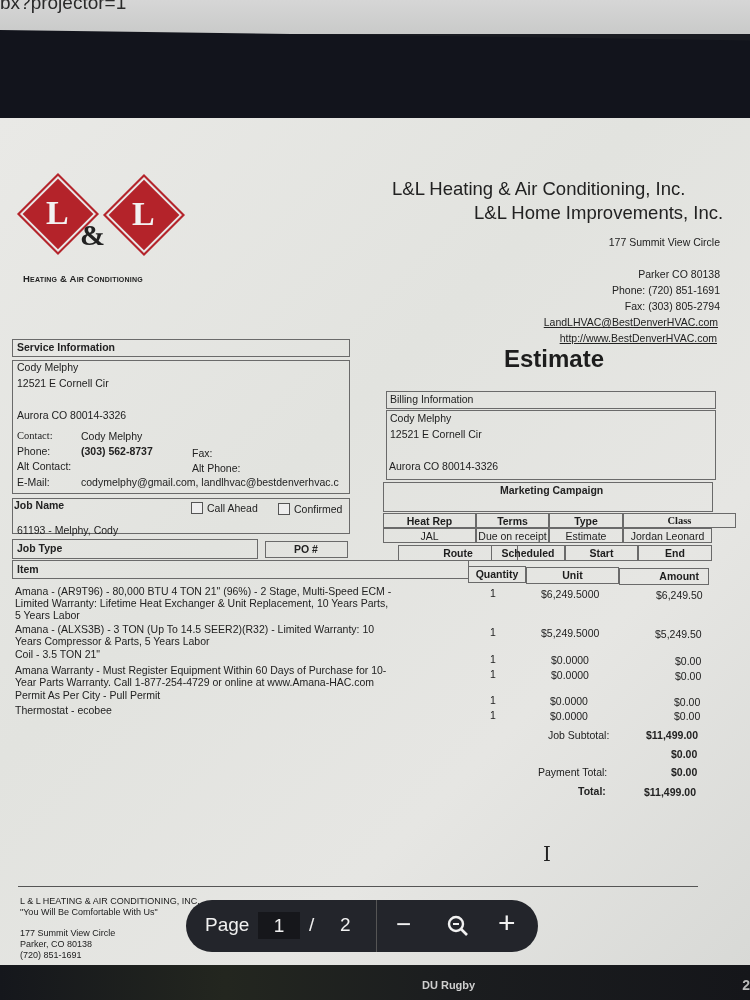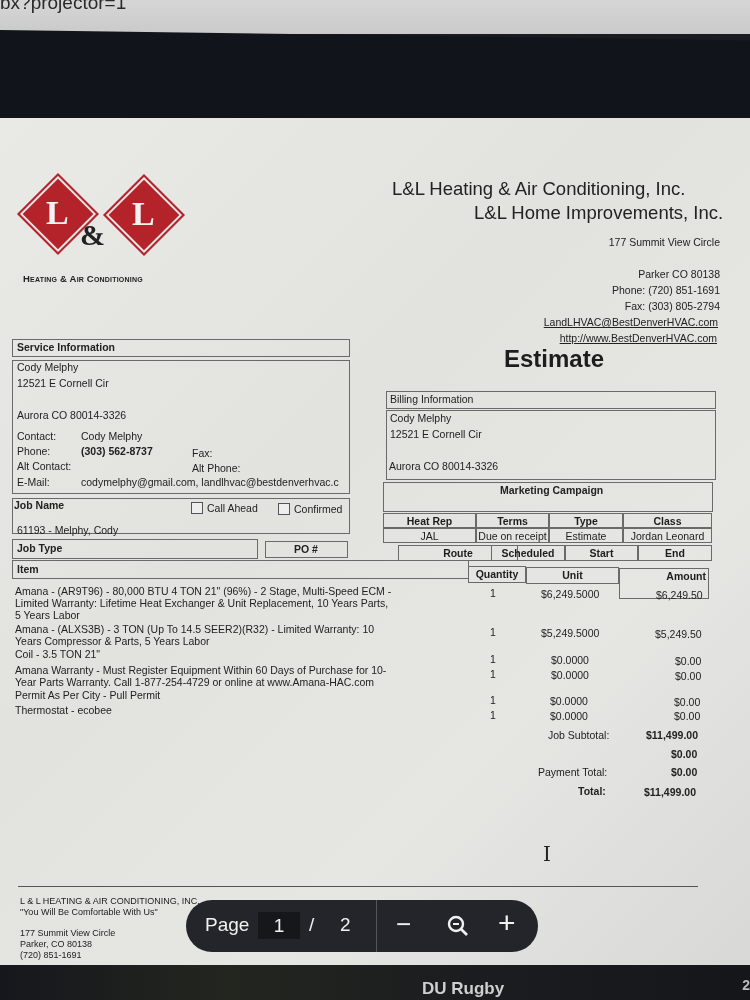--- a/index.html
+++ b/index.html
@@ -1,21 +1,21 @@
 <!DOCTYPE html>
 <html><head>
 <meta charset="utf-8">
 <style>
   html,body{margin:0;padding:0;}
   body{width:750px;height:1000px;position:relative;overflow:hidden;background:#1a1c22;font-family:"Liberation Sans",sans-serif;color:#1d1d1d;}
   .urlbar{position:absolute;left:0;top:0;width:750px;height:34px;background:linear-gradient(#d6d6d6,#c9cac9);}
   .urlbar span{position:absolute;left:0;top:-8px;font-size:19px;color:#2a2a2a;}
   .dark-band{position:absolute;left:0;top:30px;width:760px;height:92px;background:#12141c;transform:rotate(0.8deg);transform-origin:left top;}
   .bottom-bg{position:absolute;left:0;top:965px;width:750px;height:35px;background:linear-gradient(90deg,#15171c,#23261f 30%,#1b1d1f 60%,#15161a);}
-  .bottom-bg .tab{position:absolute;left:422px;top:14px;color:#cfcfcf;font-weight:bold;font-size:17px;}
+  .bottom-bg .tab{position:absolute;left:422px;top:14px;color:#cfcfcf;font-weight:bold;font-size:11px;}
   .bottom-bg .num{position:absolute;right:0;top:12px;color:#bbb;font-size:14px;font-weight:bold;}
   .page{position:absolute;left:0;top:118px;width:750px;height:852px;background:linear-gradient(135deg,#e9e9e6 0%,#e2e3df 40%,#e6e6e3 70%,#d8d9d6 100%);}
   .abs{position:absolute;}
   .logo{position:absolute;left:22px;top:180px;width:150px;height:90px;}
   .diamond{position:absolute;width:50px;height:50px;background:#b4232a;border:2px solid #e8e8e8;outline:2px solid #b4232a;transform:rotate(45deg);}
   .dl{position:absolute;color:#f2f2f2;font-family:"Liberation Serif",serif;font-size:34px;font-weight:bold;}
   .amp{position:absolute;font-family:"Liberation Serif",serif;font-size:30px;font-weight:bold;color:#222;}
   .tagline{position:absolute;left:23px;top:273px;font-size:9.5px;font-weight:bold;letter-spacing:0.2px;color:#222;font-variant:small-caps;}
   .co1{position:absolute;left:392px;top:178px;font-size:18.5px;color:#222;}
   .co2{position:absolute;left:474px;top:202px;font-size:18.5px;color:#222;}
@@ -65,21 +65,21 @@
 
 <div class="estimate">Estimate</div>
 
 <div class="box" style="left:12px;top:339px;width:338px;height:18px;">
   <span class="t b" style="left:4px;top:1px;">Service Information</span>
 </div>
 <div class="box" style="left:12px;top:360px;width:338px;height:134px;"></div>
 <div class="t" style="left:17px;top:361px;">Cody Melphy</div>
 <div class="t" style="left:17px;top:377px;">12521 E Cornell Cir</div>
 <div class="t" style="left:17px;top:409px;">Aurora CO 80014-3326</div>
-<div class="t" style="left:17px;top:430px;">Contact:</div>
+<div class="t" style="left:17px;top:430px;font-family:Liberation Serif, serif;">Contact:</div>
 <div class="t" style="left:81px;top:430px;">Cody Melphy</div>
 <div class="t" style="left:17px;top:445px;">Phone:</div>
 <div class="t" style="left:81px;top:445px;font-weight:bold;">(303) 562-8737</div>
 <div class="t" style="left:192px;top:447px;">Fax:</div>
 <div class="t" style="left:17px;top:460px;">Alt Contact:</div>
 <div class="t" style="left:192px;top:462px;">Alt Phone:</div>
 <div class="t" style="left:17px;top:476px;">E-Mail:</div>
 <div class="t" style="left:81px;top:476px;">codymelphy@gmail.com, landlhvac@bestdenverhvac.c</div>
 
 <div class="box" style="left:12px;top:498px;width:338px;height:36px;"></div>
@@ -104,36 +104,36 @@
 <div class="t" style="left:390px;top:412px;">Cody Melphy</div>
 <div class="t" style="left:390px;top:428px;">12521 E Cornell Cir</div>
 <div class="t" style="left:389px;top:460px;">Aurora CO 80014-3326</div>
 
 <div class="box" style="left:383px;top:482px;width:330px;height:30px;">
   <span class="t b" style="left:116px;top:1px;">Marketing Campaign</span>
 </div>
 <div class="cell b" style="left:383px;top:513px;width:93px;height:15px;">Heat Rep</div>
 <div class="cell b" style="left:476px;top:513px;width:73px;height:15px;">Terms</div>
 <div class="cell b" style="left:549px;top:513px;width:74px;height:15px;">Type</div>
-<div class="cell b" style="left:623px;top:513px;width:89px;height:15px;">Class</div>
+<div class="cell b" style="left:623px;top:513px;width:113px;height:15px;font-family:Liberation Serif, serif;">Class</div>
 <div class="cell" style="left:383px;top:528px;width:93px;height:15px;">JAL</div>
 <div class="cell" style="left:476px;top:528px;width:73px;height:15px;">Due on receipt</div>
 <div class="cell" style="left:549px;top:528px;width:74px;height:15px;">Estimate</div>
 <div class="cell" style="left:623px;top:528px;width:89px;height:15px;">Jordan Leonard</div>
 <div class="cell b" style="left:398px;top:545px;width:120px;height:16px;">Route</div>
 <div class="cell b" style="left:491px;top:545px;width:74px;height:16px;">Scheduled</div>
 <div class="cell b" style="left:565px;top:545px;width:73px;height:16px;">Start</div>
 <div class="cell b" style="left:638px;top:545px;width:74px;height:16px;">End</div>
 
 <div class="box" style="left:12px;top:560px;width:457px;height:19px;">
   <span class="t b" style="left:4px;top:2px;">Item</span>
 </div>
 <div class="cell b" style="left:468px;top:566px;width:58px;height:17px;">Quantity</div>
 <div class="cell b" style="left:526px;top:567px;width:93px;height:17px;">Unit</div>
-<div class="cell b" style="left:619px;top:568px;width:90px;height:31px;text-align:right;padding-right:2px;">Amount</div>
+<div class="cell b" style="left:619px;top:568px;width:90px;height:17px;text-align:right;padding-right:9px;">Amount</div>
 
 <div class="item" style="top:585px;"><span>Amana - (AR9T96)  -  80,000 BTU 4 TON 21" (96%) - 2 Stage, Multi-Speed ECM - Limited Warranty:  Lifetime Heat Exchanger &amp; Unit Replacement, 10 Years Parts, 5 Years Labor</span></div>
 <div class="num" style="left:490px;top:587px;">1</div>
 <div class="num" style="left:541px;top:588px;">$6,249.5000</div>
 <div class="num" style="left:656px;top:589px;">$6,249.50</div>
 
 <div class="item" style="top:623px;"><span>Amana - (ALXS3B)  -  3 TON (Up To 14.5 SEER2)(R32) - Limited Warranty: 10 Years Compressor &amp; Parts, 5 Years Labor</span></div>
 <div class="num" style="left:490px;top:626px;">1</div>
 <div class="num" style="left:541px;top:627px;">$5,249.5000</div>
 <div class="num" style="left:655px;top:628px;">$5,249.50</div>

